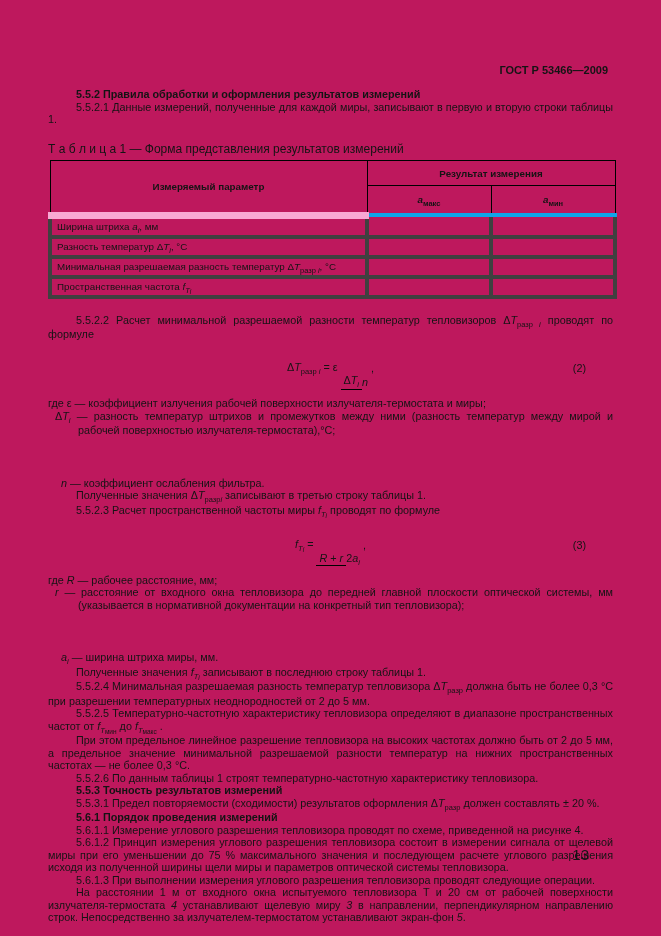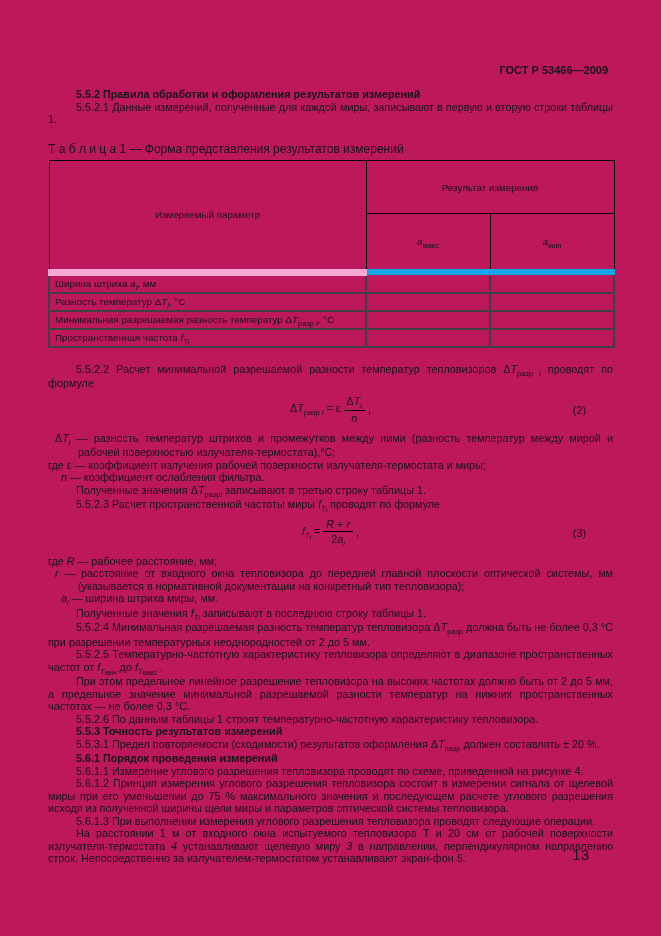--- a/index.html
+++ b/index.html
@@ -6,34 +6,34 @@
   .page {
     position:relative; width:661px; height:936px; background:#be185d;
     font-family:"Liberation Sans", sans-serif; color:#141414; overflow:hidden;
   }
   .runhead { position:absolute; top:64px; right:53px; font-weight:700; font-size:11px; }
   .body { position:absolute; top:88px; left:48px; width:565px; font-size:10.8px; line-height:12.5px; text-align:justify; }
   p { margin:0; text-indent:28px; }
   .h { font-weight:700; text-align:left; }
   .tcap { margin-top:17px; margin-bottom:5px; font-size:12px; text-indent:0; text-align:left; }
   table.results { border-collapse:collapse; width:100%; table-layout:fixed; font-size:9.8px; line-height:11px; margin-bottom:15px; }
-  table.results th { border:1px solid #000; font-weight:400; text-align:center; vertical-align:middle; padding:17px 4px; }
+  table.results th { border:1px solid #000; font-weight:700; text-align:center; vertical-align:middle; padding:3px 4px; }
   table.results tr.tophead th.res { height:18px; }
-  table.results tr.subhead th { height:21px; border-bottom:6px solid #0ea5e9; }
+  table.results tr.subhead th { height:21px; border-bottom:4px solid #0ea5e9; }
   table.results th.param { border-bottom:7px solid #f9a8d4; }
-  table.results td { border:2px solid #404040; padding:2px 5px; height:12px; text-align:left; vertical-align:middle;margin-top:16px; }
+  table.results td { border:4px solid #404040; padding:2px 5px; height:12px; text-align:left; vertical-align:middle;margin-top:16px; }
   .eqrow { position:relative; text-align:center; text-indent:0; margin:5px 0 7px;text-decoration:underline; }
   .eq { display:inline-flex; align-items:center; gap:3px; }
-  .frac { display:inline-flex; flex-direction:column; align-items:center; }
+  .frac { display:inline-flex; flex-direction:row; align-items:center;margin-top:28px; }
   .frac .num { border-bottom:1px solid #000; padding:0 3px 1px; }
   .frac .den { padding-top:1px; }
   .eqnum { position:absolute; right:27px; top:50%; transform:translateY(-50%); }
   .def { text-indent:0; }
   .def-hang { padding-left:30px; text-indent:-23px; }
-  .def-n { padding-left:13px; text-indent:0; }
+  .def-n { padding-left:13px; text-indent:0;margin-top:40px; }
   .i { font-style:italic; }
   .s { font-size:7.5px; position:relative; top:3px; }
   .si { font-size:7.5px; font-style:italic; position:relative; top:3px; }
   .ss { font-size:6.5px; position:relative; top:4.5px; }
   .ssi { font-size:6.5px; font-style:italic; position:relative; top:4.5px; }
   .mt15 { margin-top:2px; }
   .pgnum { position:absolute; top:846px; right:72px; font-size:15px;text-align:right; }
 </style>
 </head>
 <body>
@@ -94,22 +94,22 @@
         <span><span>Δ</span><span class="i">T</span><span class="s">разр </span><span class="si">i</span><span> = ε</span></span>
         <span class="frac">
           <span class="num"><span>Δ</span><span class="i">T</span><span class="si">i</span></span>
           <span class="den"><span class="i">n</span></span>
         </span>
         <span>,</span>
       </span>
       <span class="eqnum">(2)</span>
     </div>
 
+    <p class="def"><span>где ε — коэффициент излучения рабочей поверхности излучателя-термостата и миры;</span></p>
     <p class="def def-hang"><span>Δ</span><span class="i">T</span><span class="si">i</span><span> — разность температур штрихов и промежутков между ними (разность температур между мирой и рабочей поверхностью излучателя-термостата),°С;</span></p>
-    <p class="def"><span>где ε — коэффициент излучения рабочей поверхности излучателя-термостата и миры;</span></p>
     <p class="def def-n"><span class="i">n</span><span> — коэффициент ослабления фильтра.</span></p>
 
     <p><span>Полученные значения Δ</span><span class="i">T</span><span class="s">разр</span><span class="si">i</span><span> записывают в третью строку таблицы 1.</span></p>
     <p><span>5.5.2.3  Расчет пространственной частоты миры </span><span class="i">f</span><span class="si">T</span><span class="ssi">i</span><span> проводят по формуле</span></p>
 
     <div class="eqrow">
       <span class="eq">
         <span><span class="i">f</span><span class="si">T</span><span class="ssi">i</span><span> =</span></span>
         <span class="frac">
           <span class="num"><span class="i">R</span><span> + </span><span class="i">r</span></span>

